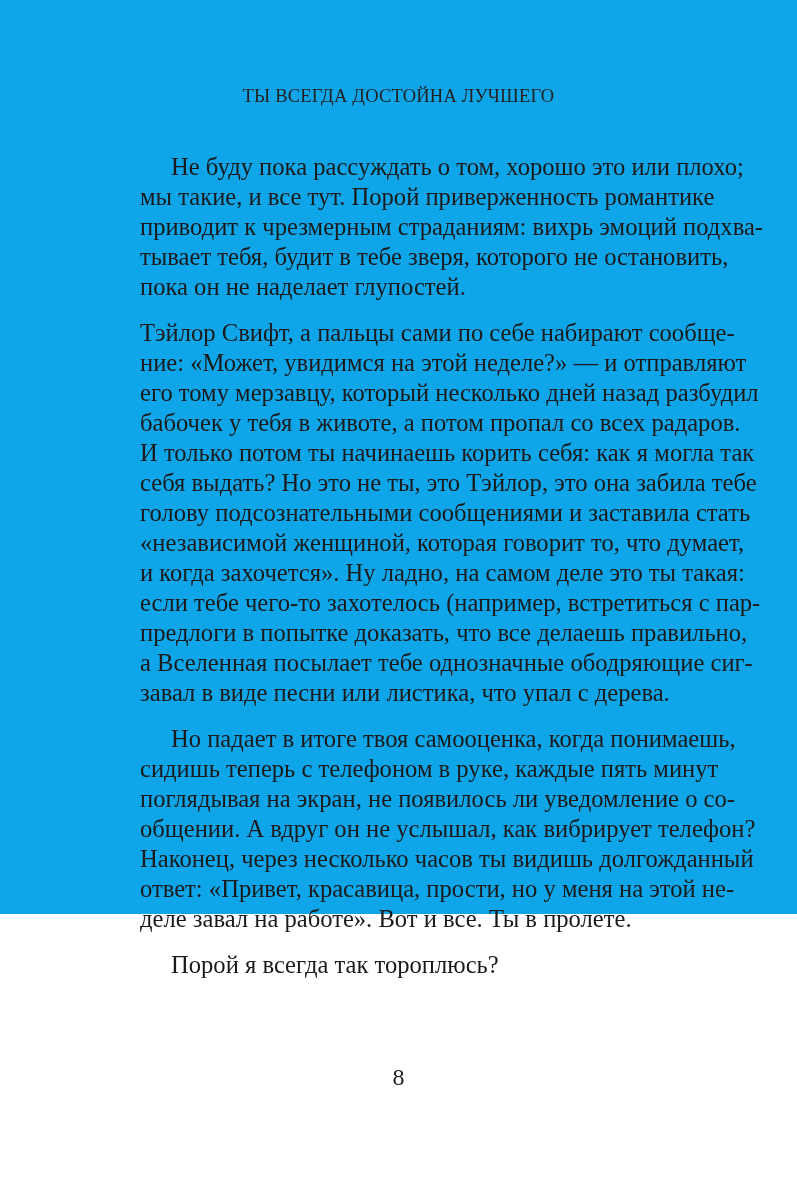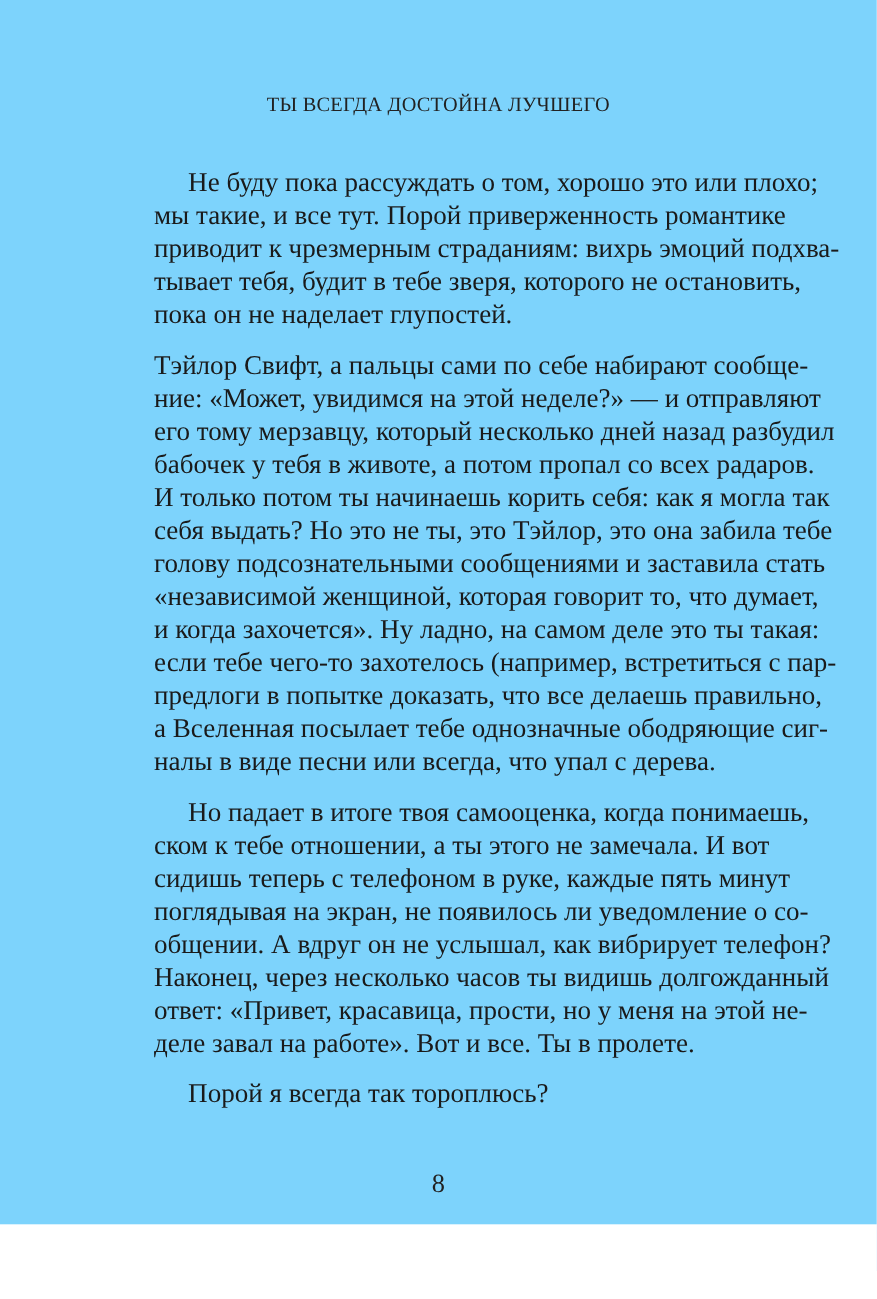--- a/index.html
+++ b/index.html
@@ -1,17 +1,17 @@
 <!DOCTYPE html>
 <html><head>
   <meta charset="utf-8">
   <style>
     html, body { margin: 0; padding: 0; background: #ffffff; }
     body { width: 797px; height: 1181px; position: relative; overflow: hidden; }
-    .page { position: absolute; left: 0; top: 0; width: 797px; height: 1113px; background: #7dd3fc; color: #1a1a1a;
+    .page { position: absolute; left: 0; top: 0; width: 797px; height: 914px; background: #0ea5e9; color: #1a1a1a;
             font-family: "Liberation Serif", "DejaVu Serif", serif; }
     .running-head { position: absolute; top: 86px; left: 0; width: 797px; text-align: center;
                     font-size: 18.5px; letter-spacing: 0.2px; color: #222; }
     .body { position: absolute; top: 136px; left: 124px; width: 577px; }
     .para { margin: 16px; font-size: 24.6px; line-height: 30px; text-align: justify; text-indent: 31px;
             hyphens: manual; }
     .line { display: block; text-align: justify; text-align-last: justify; white-space: nowrap; }
     .line.last { text-align-last: left; }
     .line.first { padding-left: 31px; }
     .para { text-indent: 0; }
@@ -37,25 +37,24 @@
         <span class="line">его тому мерзавцу, который несколько дней назад разбудил</span>
         <span class="line">бабочек у тебя в животе, а потом пропал со всех радаров.</span>
         <span class="line">И только потом ты начинаешь корить себя: как я могла так</span>
         <span class="line">себя выдать? Но это не ты, это Тэйлор, это она забила тебе</span>
         <span class="line">голову подсознательными сообщениями и заставила стать</span>
         <span class="line">«независимой женщиной, которая говорит то, что думает,</span>
         <span class="line">и когда захочется». Ну ладно, на самом деле это ты такая:</span>
         <span class="line">если тебе чего-то захотелось (например, встретиться с пар-</span>
         <span class="line">предлоги в попытке доказать, что все делаешь правильно,</span>
         <span class="line">а Вселенная посылает тебе однозначные ободряющие сиг-</span>
-        <span class="line last">налы в виде песни или всегда, что упал с дерева.</span>
+        <span class="line last">завал в виде песни или листика, что упал с дерева.</span>
       </p>
     <p class="para">
         <span class="line first">Но падает в итоге твоя самооценка, когда понимаешь,</span>
-        <span class="line">ском к тебе отношении, а ты этого не замечала. И вот</span>
         <span class="line">сидишь теперь с телефоном в руке, каждые пять минут</span>
         <span class="line">поглядывая на экран, не появилось ли уведомление о со-</span>
         <span class="line">общении. А вдруг он не услышал, как вибрирует телефон?</span>
         <span class="line">Наконец, через несколько часов ты видишь долгожданный</span>
         <span class="line">ответ: «Привет, красавица, прости, но у меня на этой не-</span>
         <span class="line last">деле завал на работе». Вот и все. Ты в пролете.</span>
       </p>
     <p class="para">
         <span class="line first last">Порой я всегда так тороплюсь?</span>
       </p>

